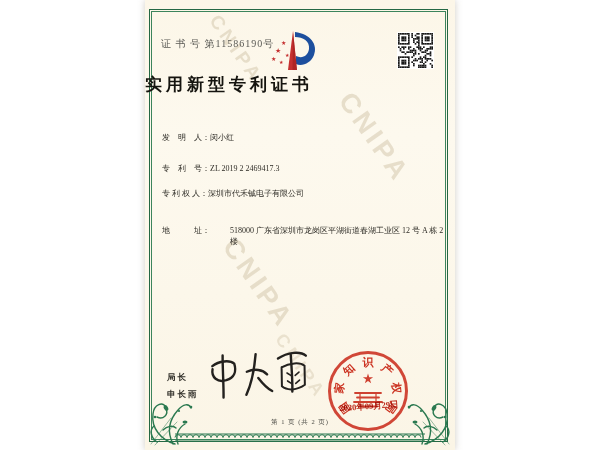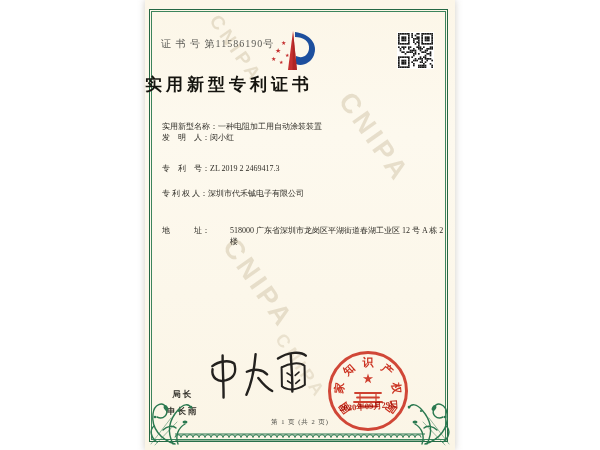--- a/index.html
+++ b/index.html
@@ -23,22 +23,22 @@
          font-weight:bold;letter-spacing:4px;color:#15140f;}
   .field{position:absolute;left:17px;font-size:8px;color:#2e2c26;white-space:nowrap;}
   .field .lab{white-space:pre;}
   .field .val{white-space:normal;}
   .addr .val{display:inline-block;vertical-align:top;width:218px;white-space:normal;line-height:1.4;margin-left:20px;}
   .grant{position:absolute;left:17px;top:246px;width:276px;font-size:8px;color:#2e2c26;}
   .grant .gno{position:absolute;left:132px;top:0;}
   .bodytext{position:absolute;left:16px;top:257px;width:280px;font-size:7.6px;line-height:1.62;
             color:#3c3a2c;text-align:justify;font-style:italic;}
   .bodytext p{margin:0;text-indent:2em;}
-  .sig-block{position:absolute;left:22px;top:386px;font-size:8.5px;font-weight:bold;
-             color:#2e2c26;letter-spacing:2px;line-height:17px;text-align:center;}
+  .sig-block{position:absolute;left:22px;top:369px;font-size:8.5px;font-weight:bold;
+             color:#2e2c26;letter-spacing:2px;line-height:17px;}
   .signature{position:absolute;left:58px;top:347px;}
   .seal{position:absolute;left:179px;top:347px;mix-blend-mode:multiply;}
   .seal text{font-size:11px;font-weight:bold;fill:#cf3525;}
   .seal-date{position:absolute;left:180px;top:401px;width:88px;text-align:center;font-size:8.5px;
              font-weight:bold;color:#c23223;transform:rotate(-4deg);mix-blend-mode:multiply;}
   .footer{position:absolute;left:0;top:418px;width:100%;text-align:center;font-size:6.5px;
           color:#4a4a44;letter-spacing:1px;}
   .decor{position:absolute;left:0;top:368px;}
 </style>
 </head>
@@ -276,23 +276,20 @@
         <rect x="20.00" y="33.33" width="1.67" height="1.67"></rect>
         <rect x="21.67" y="33.33" width="1.67" height="1.67"></rect>
         <rect x="23.33" y="33.33" width="1.67" height="1.67"></rect>
         <rect x="25.00" y="33.33" width="1.67" height="1.67"></rect>
         <rect x="26.67" y="33.33" width="1.67" height="1.67"></rect>
         <rect x="33.33" y="33.33" width="1.67" height="1.67"></rect>
       </svg>
 
     <div class="title">实用新型专利证书</div>
 
-    <div class="field" style="top:121px">
-      <span class="lab">实用新型名称：</span><span class="val">一种电阻加工用自动涂装装置</span>
-    </div>
     <div class="field" style="top:132px">
       <span class="lab">发　明　人：</span><span class="val">闵小红</span>
     </div>
     <div class="field" style="top:163px">
       <span class="lab">专　利　号：</span><span class="val">ZL 2019 2 2469417.3</span>
     </div>
     <div class="field" style="top:188px">
       <span class="lab">专 利 权 人：</span><span class="val">深圳市代禾铖电子有限公司</span>
     </div>
     <div class="field addr" style="top:225px">

